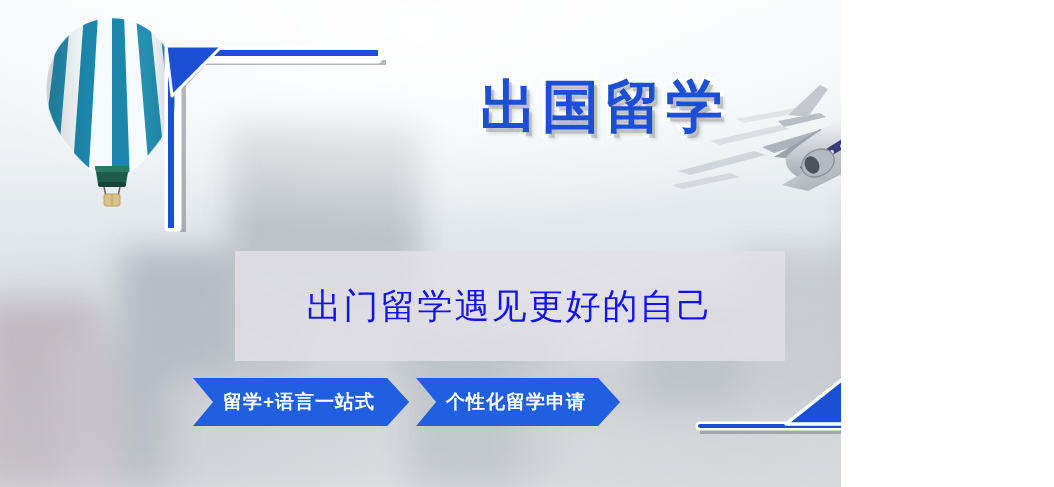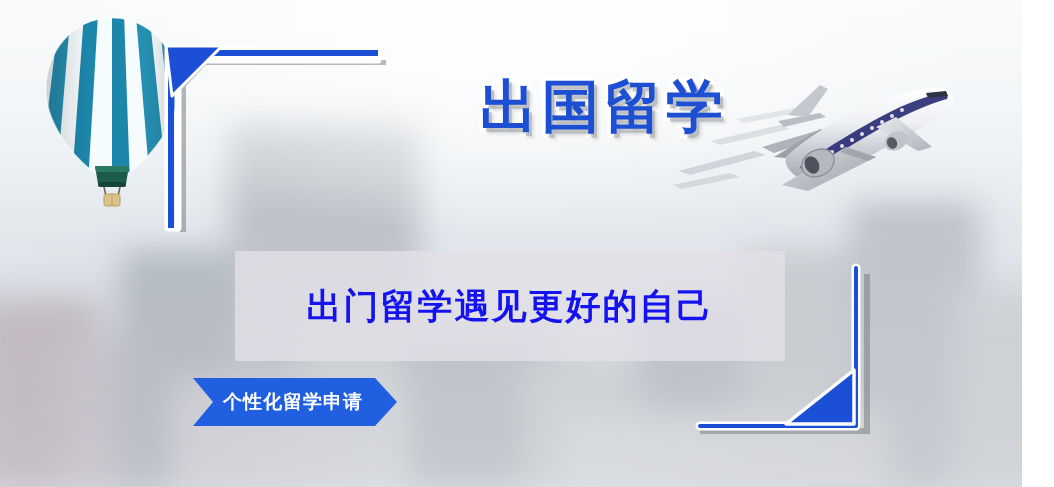--- a/index.html
+++ b/index.html
@@ -6,21 +6,21 @@
     margin: 0;
     padding: 0;
     background: #fff;
   }
   body {
     font-family: "Liberation Sans", "DejaVu Sans", sans-serif;
   }
 
   .banner {
     position: relative;
-    width: 1022px;
+    width: 841px;
     height: 487px;
     overflow: hidden;
     background: #fef9c3;
   }
 
   
   .bg-base {
     position: absolute;
     inset: 0;
     background:
@@ -125,21 +125,21 @@
   .subtitle {
     position: absolute;
     left: 235px;
     top: 251px;
     width: 550px;
     height: 110px;
     display: flex;
     align-items: center;
     justify-content: center;
     font-size: 35px;
-    font-weight: bold;
+    font-weight: normal;
     letter-spacing: 2px;
     color: #1413f0;
     white-space: nowrap;
   }
 
   
   .tags {
     position: absolute;
     left: 193px;
     top: 378px;
@@ -323,17 +323,20 @@
 
       <path d="M156 10 L156 168 L0 168" fill="none" stroke="#1b4fd6" stroke-width="4" stroke-linejoin="round" stroke-linecap="round"></path>
 
       <path d="M154 112 L154 166 L86 166 Z" fill="#1b4fd6"></path>
       <path d="M154 112 L154 166 L86 166 Z" fill="none" stroke="#ffffff" stroke-width="3.5" stroke-linejoin="round"></path>
     </svg>
   </div>
 
   <div class="tags">
     <div class="tag">
+      <span>留学+语言一站式</span>
+    </div>
+    <div class="tag">
       <span>个性化留学申请</span>
     </div>
   </div>
 
 </div>
 
 </body></html>

